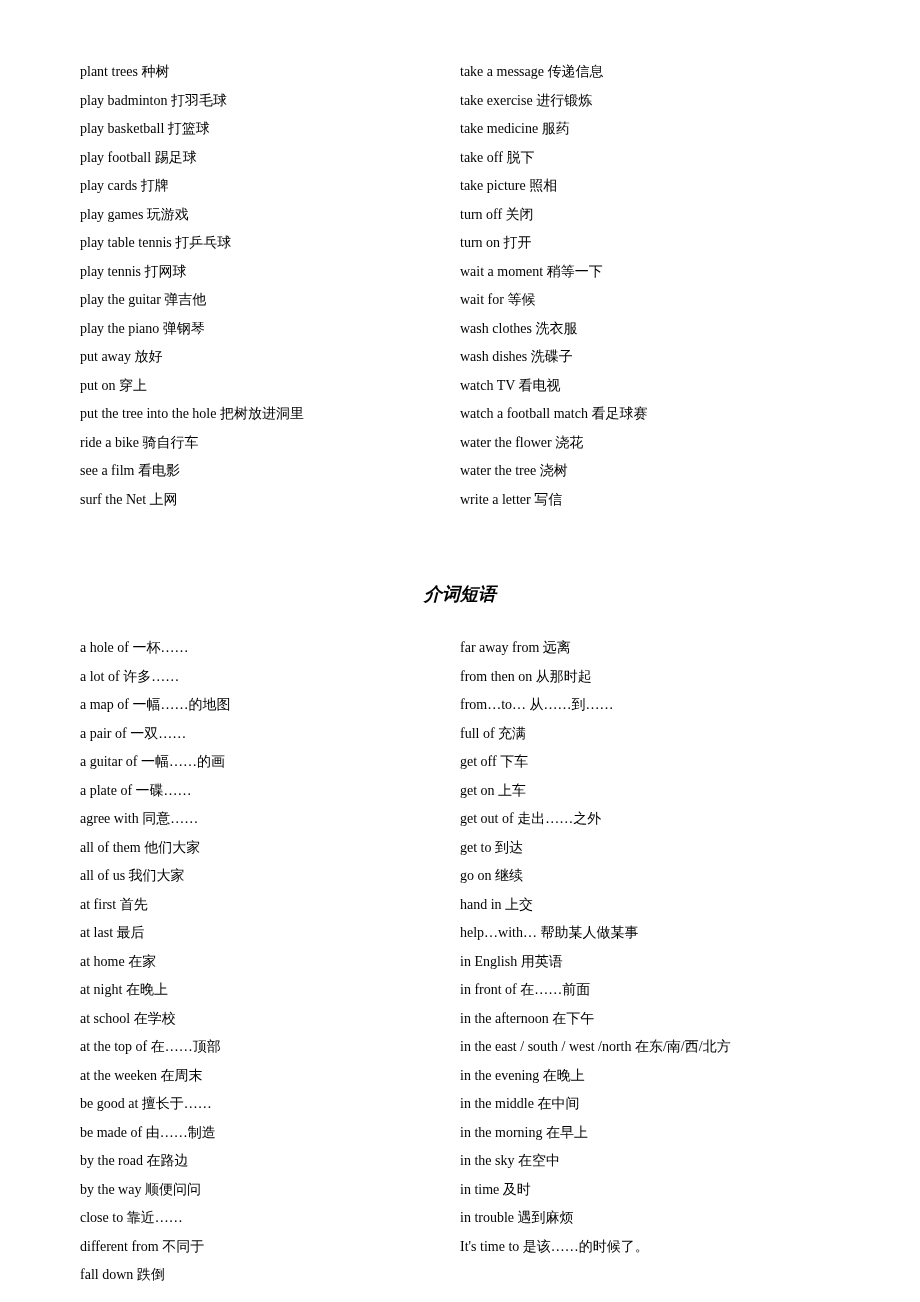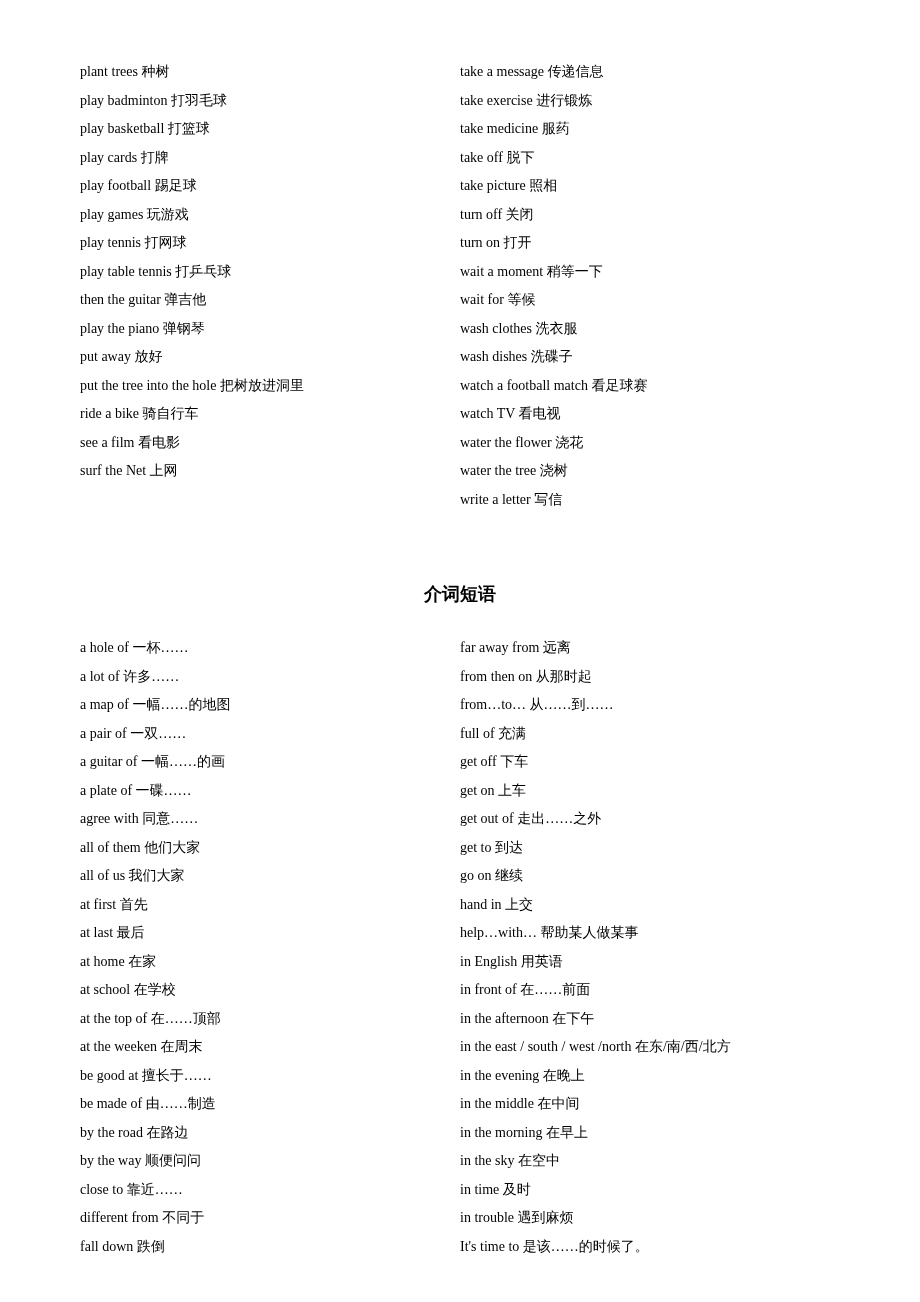--- a/index.html
+++ b/index.html
@@ -17,20 +17,21 @@
       min-height: 1302px;
       padding: 60px 80px 60px 80px;
     }
 
     .section-title {
       text-align: center;
       font-size: 18px;
       font-weight: bold;
       margin-bottom: 30px;
       margin-top: 40px;
+      font-style: italic;
     }
 
     .two-column {
       display: flex;
       gap: 0;
       width: 100%;
     }
 
     .col {
       flex: 1;
@@ -49,47 +50,48 @@
     }
   </style>
 </head>
 <body>
 
 <div class="two-column">
   <div class="col" id="s1c1">
       <div class="item">plant trees  种树</div>
       <div class="item">play badminton  打羽毛球</div>
       <div class="item">play basketball  打篮球</div>
+      <div class="item">play football  踢足球</div>
       <div class="item">play cards  打牌</div>
-      <div class="item">play football  踢足球</div>
       <div class="item">play games  玩游戏</div>
+      <div class="item">play table tennis  打乒乓球</div>
       <div class="item">play tennis  打网球</div>
-      <div class="item">play table tennis  打乒乓球</div>
-      <div class="item">then the guitar  弹吉他</div>
+      <div class="item">play the guitar  弹吉他</div>
       <div class="item">play the piano  弹钢琴</div>
       <div class="item">put away  放好</div>
+      <div class="item">put on  穿上</div>
       <div class="item">put the tree into the hole  把树放进洞里</div>
       <div class="item">ride a bike  骑自行车</div>
       <div class="item">see a film  看电影</div>
       <div class="item">surf the Net  上网</div>
     </div>
   <div class="col" id="s1c2">
       <div class="item">take a message  传递信息</div>
       <div class="item">take exercise  进行锻炼</div>
       <div class="item">take medicine  服药</div>
       <div class="item">take off  脱下</div>
       <div class="item">take picture  照相</div>
       <div class="item">turn off  关闭</div>
       <div class="item">turn on  打开</div>
       <div class="item">wait a moment  稍等一下</div>
       <div class="item">wait for  等候</div>
       <div class="item">wash clothes  洗衣服</div>
       <div class="item">wash dishes  洗碟子</div>
+      <div class="item">watch TV  看电视</div>
       <div class="item">watch a football match  看足球赛</div>
-      <div class="item">watch TV  看电视</div>
       <div class="item">water the flower  浇花</div>
       <div class="item">water the tree  浇树</div>
       <div class="item">write a letter  写信</div>
     </div>
 </div>
 
 <div class="divider-space"></div>
 
 <div class="section-title">介词短语</div>
 
@@ -100,20 +102,21 @@
       <div class="item">a map of  一幅……的地图</div>
       <div class="item">a pair of  一双……</div>
       <div class="item">a guitar of  一幅……的画</div>
       <div class="item">a plate of  一碟……</div>
       <div class="item">agree with  同意……</div>
       <div class="item">all of them  他们大家</div>
       <div class="item">all of us  我们大家</div>
       <div class="item">at first  首先</div>
       <div class="item">at last  最后</div>
       <div class="item">at home  在家</div>
+      <div class="item">at night  在晚上</div>
       <div class="item">at school  在学校</div>
       <div class="item">at the top of  在……顶部</div>
       <div class="item">at the weeken  在周末</div>
       <div class="item">be good at  擅长于……</div>
       <div class="item">be made of  由……制造</div>
       <div class="item">by the road  在路边</div>
       <div class="item">by the way  顺便问问</div>
       <div class="item">close to  靠近……</div>
       <div class="item">different from  不同于</div>
       <div class="item">fall down  跌倒</div>

